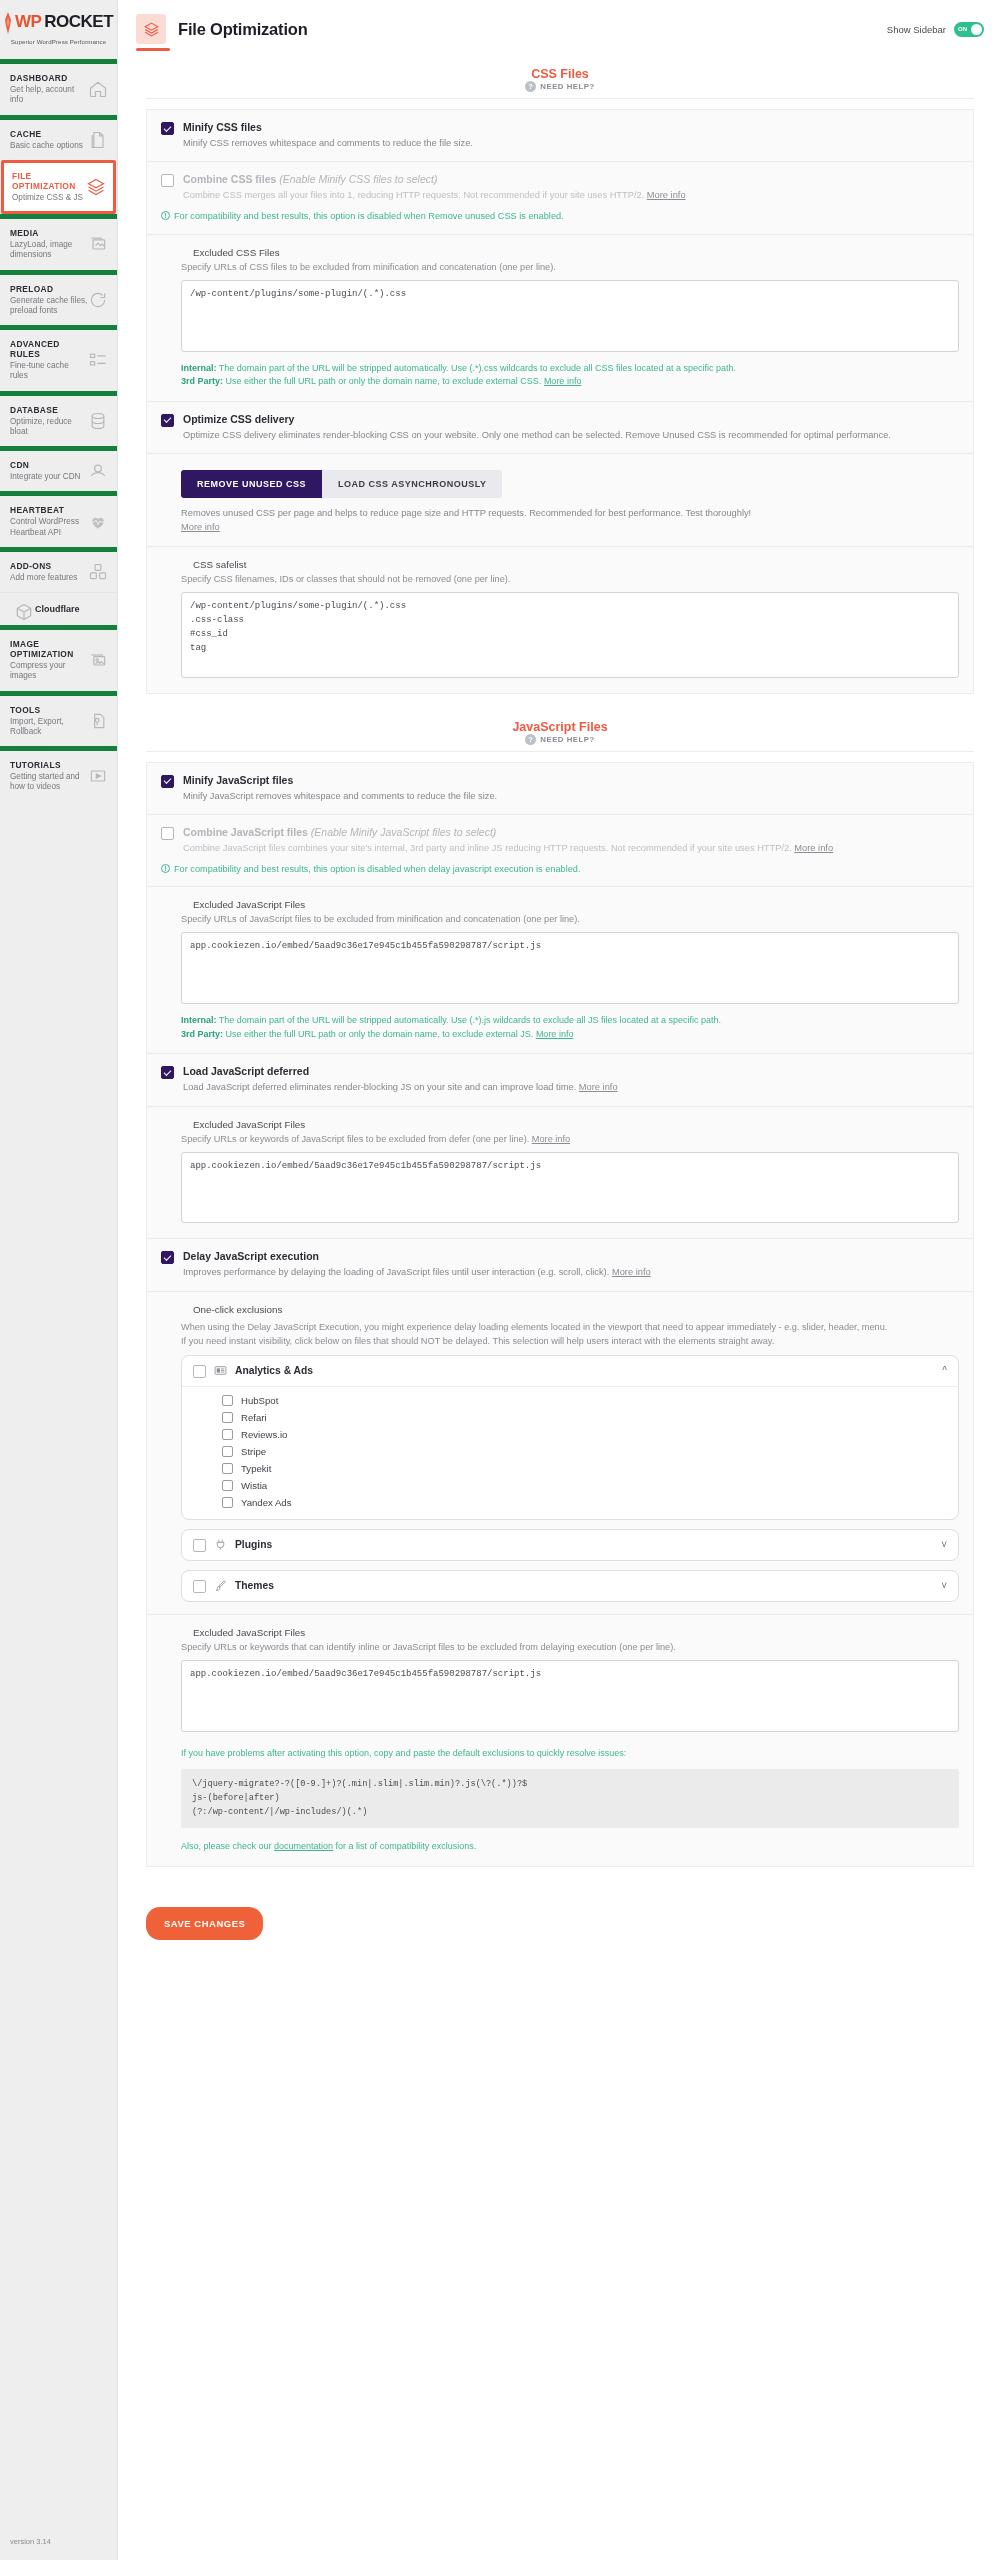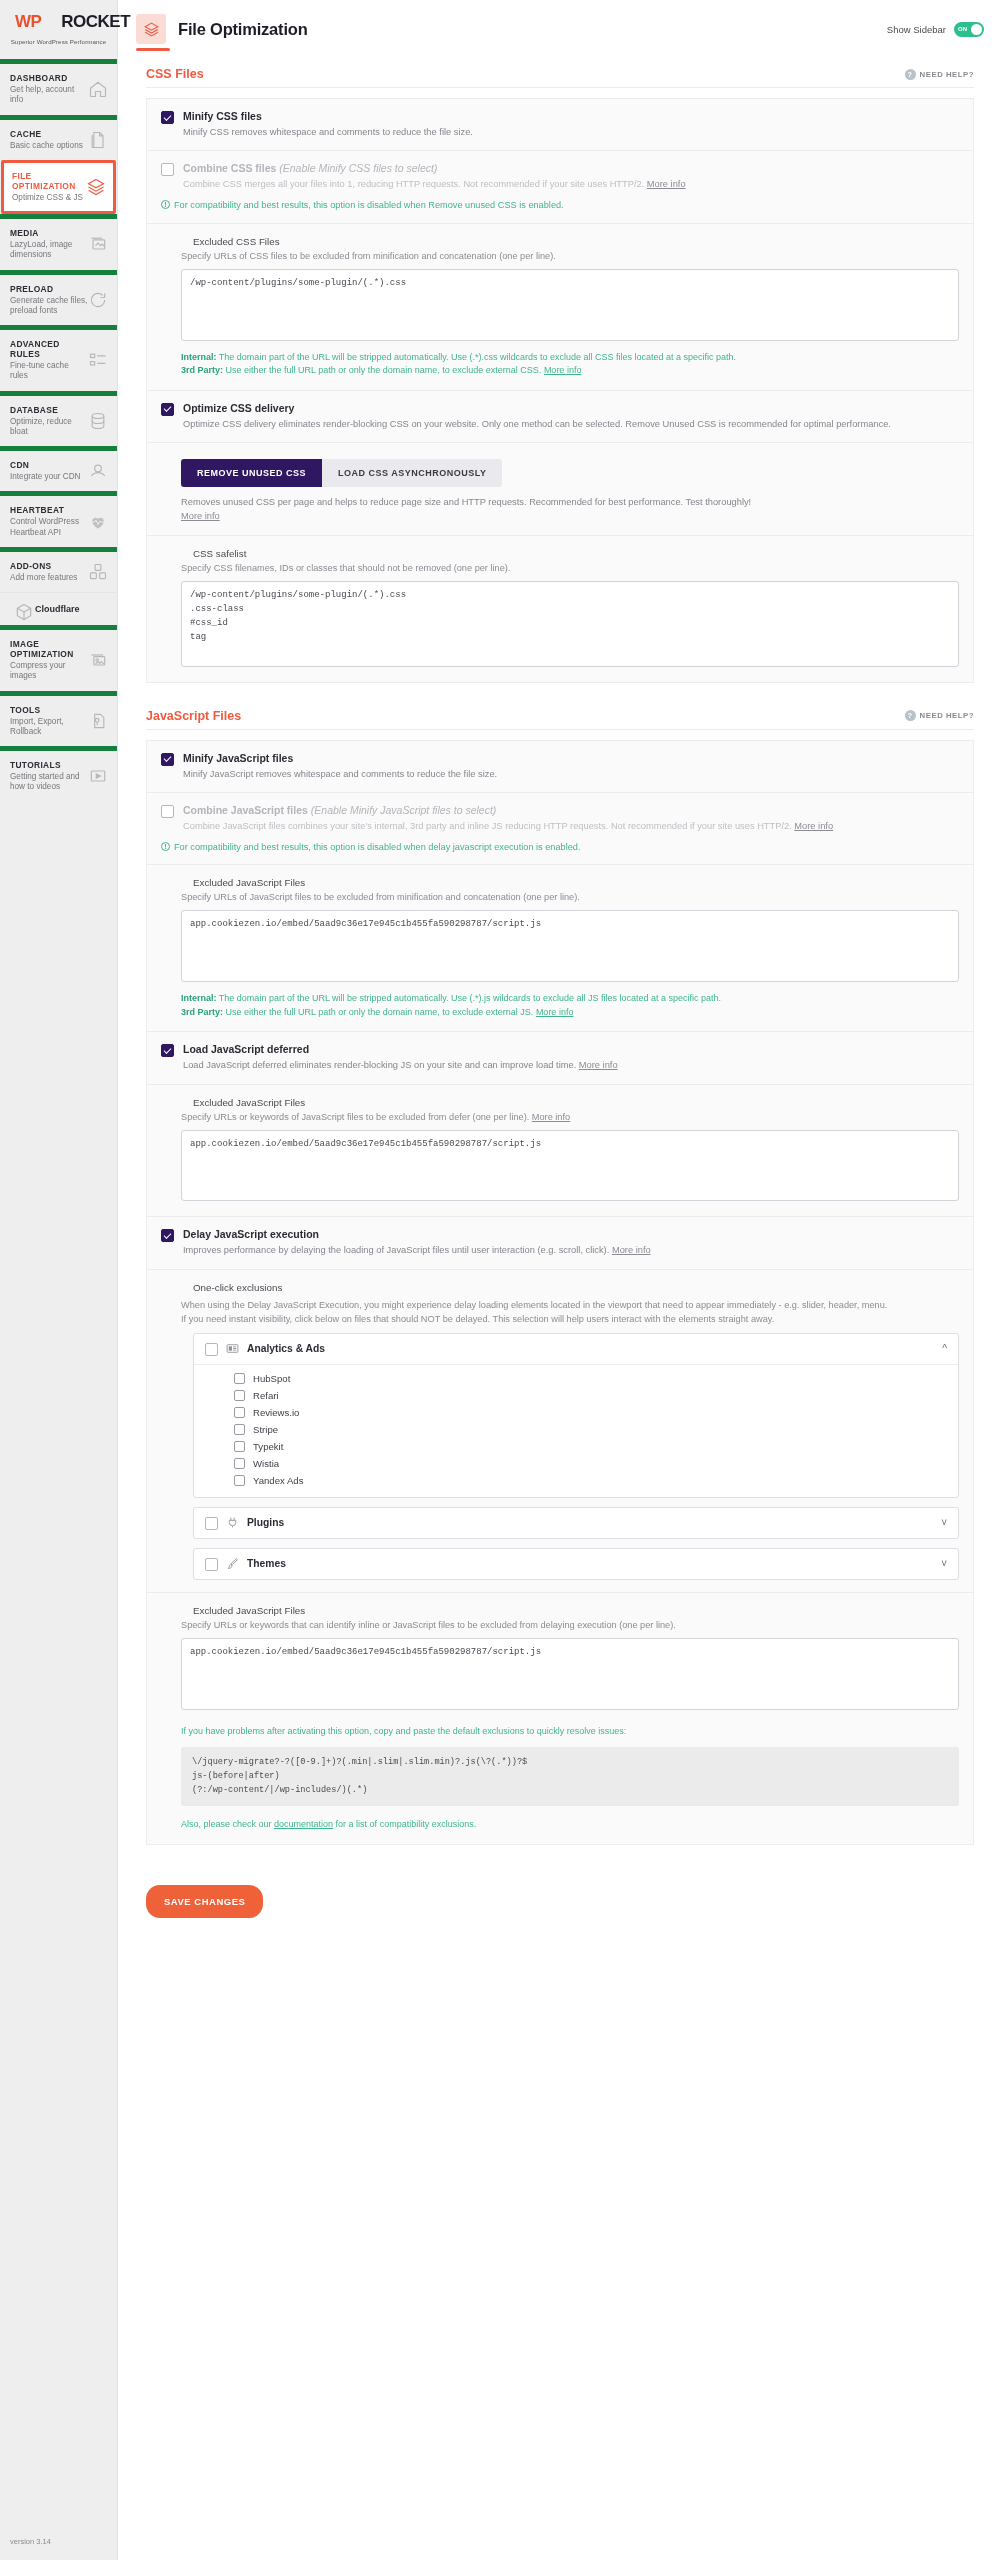--- a/index.html
+++ b/index.html
@@ -15,21 +15,21 @@
   .app { display:flex; width:1002px; min-height:2560px; }
 
   
   .sidebar {
     width: 118px; flex: 0 0 118px;
     background: #eeeeee;
     border-right: 1px solid #e2e2e2;
     position: relative;
   }
   .logo-wrap { padding: 12px 8px 14px 8px; }
-  .logo { display:flex; align-items:flex-start; justify-content:center; gap:20px; }
+  .logo { display:flex; align-items:flex-start; justify-content:center; gap:3px; }
   .logo .wp { color:#e8522f; font-weight:bold; font-size:17px; letter-spacing:-0.5px; }
   .logo .rocket { color:#1d1d27; font-weight:bold; font-size:17px; letter-spacing:-0.5px; }
   .logo-tag { text-align:center; font-size:6.2px; color:#55555f; margin-top:1px; letter-spacing:0.1px;}
   .logo-flame { position:relative; }
 
   .nav-item {
     display:flex; align-items:center; justify-content:space-between;
     padding: 9px 9px 9px 10px;
     border-top: 5px solid #15803d;
     min-height: 44px;
@@ -89,20 +89,21 @@
   .toggle .knob { width:11px;height:11px;border-radius:50%;background:#fff;position:absolute;right:2px; }
 
   .tab-underline { height:3px; width:34px; background:#ef5a41; margin-left:18px; border-radius:2px; }
 
   .content { padding: 16px 28px 0 28px; }
 
   .section-head {
     display:flex; align-items:center; justify-content:space-between;
     padding-bottom: 6px;
     border-bottom: 1px solid #ececec;
+    flex-direction: column;
   }
   .section-title { color:#ef5a41; font-size:12.5px; font-weight:bold; }
   .need-help { display:flex; align-items:center; gap:4px; color:#8a8a92; font-size:7.8px; font-weight:bold; letter-spacing:0.5px; cursor:pointer;}
   .need-help .q {
     width:11px;height:11px;border-radius:50%;background:#b9c2c9;color:#fff;
     font-size:7.5px; display:flex;align-items:center;justify-content:center; font-weight:bold;
   }
 
   .panel {
     background:#fafafa;
@@ -159,21 +160,21 @@
   .btn-group { display:flex; margin-top:4px; }
   .btn-seg {
     font-size:9px; font-weight:bold; letter-spacing:0.5px;
     padding:9px 16px; cursor:pointer; border:none;
     font-family:"Liberation Sans", sans-serif;
   }
   .btn-seg.on { background:#2f1761; color:#fff; border-radius:3px 0 0 3px;text-align:center; }
   .btn-seg.off { background:#e9e9ee; color:#3b3b44; border-radius:0 3px 3px 0; }
 
   
-  .acc { border:1px solid #dedee3; border-radius:3px; background:#fff; margin-top:9px;margin-left:12px; }
+  .acc { border:1px solid #dedee3; border-radius:8px; background:#fff; margin-top:9px; }
   .acc + .acc { margin-top:9px; }
   .acc-head {
     display:flex; align-items:center; gap:8px; padding:8px 11px; cursor:pointer;
   }
   .acc-title { font-size:10.3px; font-weight:bold; color:#2b2b33; }
   .acc-chev { margin-left:auto; color:#6a6a73; font-size:10px; }
   .acc-body { border-top:1px solid #ededf1; padding: 5px 0 8px 0; }
   .acc-item { display:flex; align-items:center; gap:8px; padding: 3px 11px 3px 40px; }
   .acc-item .nm { font-size:9.6px; color:#3f3f48; }
   .chk-sm { width:11px;height:11px;flex:0 0 11px;border:1px solid #9a9aa3;border-radius:2px;background:#fff;cursor:pointer; }

